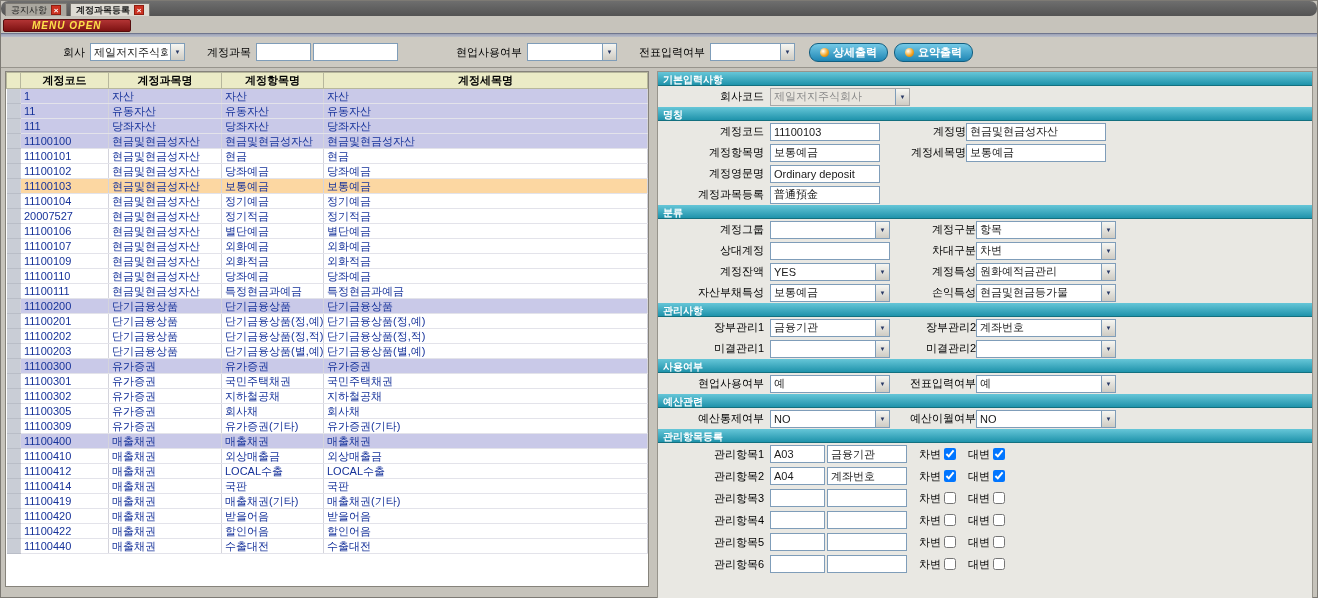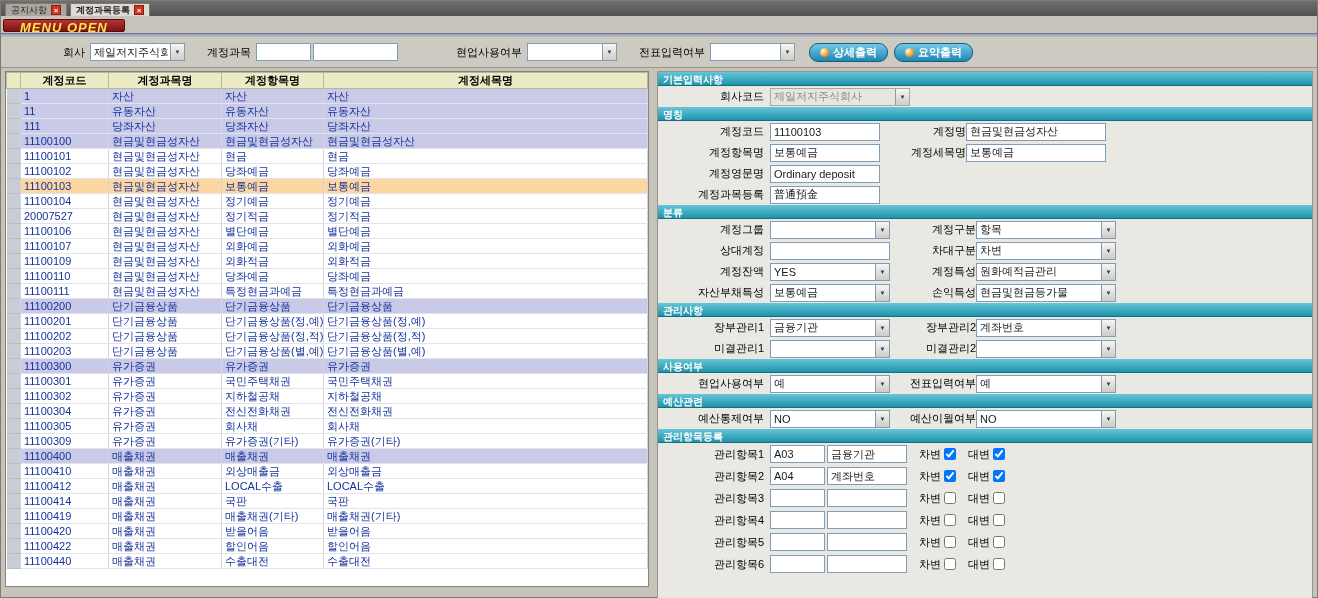--- a/index.html
+++ b/index.html
@@ -1,28 +1,28 @@
 <!DOCTYPE html>
 <html><head>
 <meta charset="utf-8">
 <style>
   * { margin:0; padding:0; box-sizing:border-box; }
   html,body { width:1318px; height:598px; }
   body { font-family:"Liberation Sans","DejaVu Sans",sans-serif; background:#8a8a8a; overflow:hidden; }
   .app { width:1318px; height:598px; background:#c6c3bb; border:1px solid #7d7a74; display:flex; flex-direction:column; }
 
   
-  .tabbar { height:15px; background:linear-gradient(#6e6e6e,#535353); display:flex; align-items:flex-end; padding-left:4px; gap:3px; flex:0 0 auto; }
+  .tabbar { height:15px; background:linear-gradient(#6e6e6e,#535353); display:flex; align-items:flex-end; padding-left:4px; gap:3px; flex:0 0 auto;border-radius:7px; }
   .tab { height:13px; display:flex; align-items:center; gap:4px; padding:0 5px; background:#aaa79f; border:1px solid #7b7872; border-bottom:none; font-size:9px; color:#1c1c1c; cursor:default; }
   .tab.active { background:#dedbd3; font-weight:bold; }
   .tab-close { width:10px; height:10px; background:#cc3322; color:#fff; font-size:8px; line-height:9px; text-align:center; border:1px solid #8f1d10; font-weight:bold; }
 
   
   .menurow { height:17px; display:flex; align-items:center; padding:2px 2px 1px 2px; background:#c6c3bb; flex:0 0 auto; }
-  .menu-open { background:linear-gradient(#b23434,#7d1212); color:#ffe14a; font-style:italic; font-weight:bold; font-size:13px; border:1px solid #570c0c; height:13px; padding:0 16px; letter-spacing:1px; border-radius:2px; cursor:pointer; font-family:inherit; }
+  .menu-open { background:linear-gradient(#b23434,#7d1212); color:#ffe14a; font-style:italic; font-weight:bold; font-size:10px; border:1px solid #570c0c; height:13px; padding:0 28px; letter-spacing:1px; border-radius:2px; cursor:pointer; font-family:inherit; }
   .groove { height:4px; background:linear-gradient(#9aa0b5,#b9bdc9); border-top:1px solid #6f768e; flex:0 0 auto; }
 
   
   .toolbar { height:31px; display:flex; align-items:center; background:#cdcac2; border-bottom:1px solid #97948c; padding-left:62px; font-size:11px; flex:0 0 auto; }
   .tlabel { margin-right:5px; color:#000; white-space:nowrap; }
   .ml22 { margin-left:22px; } .ml58 { margin-left:58px; } .ml14 { margin-left:14px; } .ml6 { margin-left:6px; } .ml2 { margin-left:2px; }
   .tin { height:18px; border:1px solid #7f9db9; background:#fff; font-size:11px; padding:0 3px; font-family:inherit; color:#1a1a1a; }
   .sel { height:18px; border:1px solid #7f9db9; background:#fff; display:inline-flex; align-items:center; font-size:11px; position:relative; padding:0 16px 0 3px; color:#1a1a1a; cursor:default; }
   .sel .sel-val { flex:1; overflow:hidden; white-space:nowrap; }
   .sel .sel-btn { position:absolute; right:0; top:0; bottom:0; width:14px; background:linear-gradient(#f6f6f2,#cfccc4); border-left:1px solid #7f9db9; color:#2a3a66; font-size:6px; display:flex; align-items:center; justify-content:center; }
@@ -268,27 +268,20 @@
               <td>유가증권</td>
               <td>국민주택채권</td>
               <td>국민주택채권</td>
             </tr>
             <tr class="">
               <td class="gutter"></td>
               <td>11100302</td>
               <td>유가증권</td>
               <td>지하철공채</td>
               <td>지하철공채</td>
-            </tr>
-            <tr class="">
-              <td class="gutter"></td>
-              <td>11100304</td>
-              <td>유가증권</td>
-              <td>전신전화채권</td>
-              <td>전신전화채권</td>
             </tr>
             <tr class="">
               <td class="gutter"></td>
               <td>11100305</td>
               <td>유가증권</td>
               <td>회사채</td>
               <td>회사채</td>
             </tr>
             <tr class="">
               <td class="gutter"></td>

